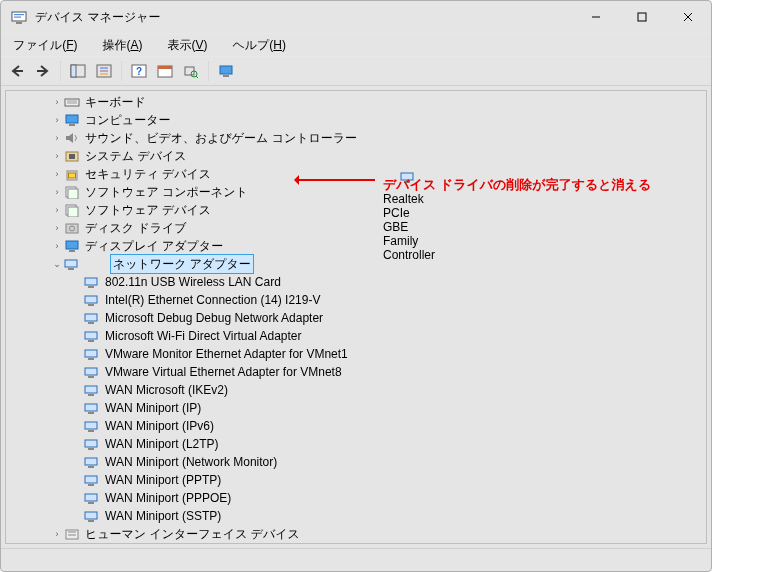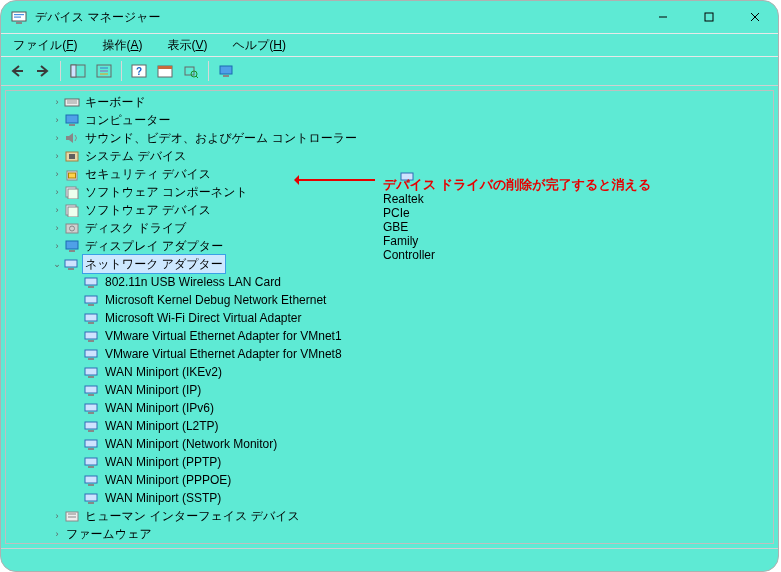--- a/index.html
+++ b/index.html
@@ -4,28 +4,28 @@
 <style>
   html, body {
     margin: 0;
     padding: 0;
     font-family: "Yu Gothic UI", "Segoe UI", sans-serif;
     font-size: 12px;
     background: #fff;
     color: #000;
   }
   .window {
-    width: 779px;
+    width: 712px;
     height: 572px;
-    background: #5eead4;
+    background: #e5e5e5;
     display: flex;
     flex-direction: column;
     box-sizing: border-box;
     border: 1px solid #b0b0b0;
-    border-radius: 16px;
+    border-radius: 4px;
   }
   .titlebar {
     height: 32px;
     display: flex;
     align-items: center;
     padding-left: 10px;
     border-bottom: 1px solid #e8e8e8;
   }
   .titlebar .app-icon {
     width: 16px; height: 16px;
@@ -101,20 +101,21 @@
     text-align: center;
     color: #606060;
     font-size: 9px;
   }
   .node .label {
     padding: 0 2px;
   }
   .node.selected .label {
     background: #cde8ff;
     outline: 1px solid #3aa0e6;
+    margin-left: 28px;
   }
   .indent-1 { padding-left: 40px; }
   .indent-2 { padding-left: 60px; }
   .dev-icon {
     width: 16px; height: 14px;
     margin-right: 3px;
   }
   .statusbar {
     height: 22px;
     border-top: 1px solid #d0d0d0;
@@ -339,53 +340,61 @@
             <rect x="4" y="11" width="6" height="2" fill="#888"></rect>
           </svg>
           <span class="label">802.11n USB Wireless LAN Card</span>
         </div>
         <div class="node indent-2">
           <span class="expander"></span>
           <svg class="dev-icon" viewBox="0 0 16 14">
             <rect x="1" y="3" width="12" height="7" fill="#cfe3ff" stroke="#2e6db5"></rect>
             <rect x="4" y="11" width="6" height="2" fill="#888"></rect>
           </svg>
-          <span class="label">Microsoft Kernel Debug Network Ethernet</span>
+          <span class="label">Intel(R) Ethernet Connection (14) I219-V</span>
+        </div>
+        <div class="node indent-2">
+          <span class="expander"></span>
+          <svg class="dev-icon" viewBox="0 0 16 14">
+            <rect x="1" y="3" width="12" height="7" fill="#cfe3ff" stroke="#2e6db5"></rect>
+            <rect x="4" y="11" width="6" height="2" fill="#888"></rect>
+          </svg>
+          <span class="label">Microsoft Debug Debug Network Adapter</span>
         </div>
         <div class="node indent-2">
           <span class="expander"></span>
           <svg class="dev-icon" viewBox="0 0 16 14">
             <rect x="1" y="3" width="12" height="7" fill="#cfe3ff" stroke="#2e6db5"></rect>
             <rect x="4" y="11" width="6" height="2" fill="#888"></rect>
           </svg>
           <span class="label">Microsoft Wi-Fi Direct Virtual Adapter</span>
         </div>
         <div class="node indent-2">
           <span class="expander"></span>
           <svg class="dev-icon" viewBox="0 0 16 14">
             <rect x="1" y="3" width="12" height="7" fill="#cfe3ff" stroke="#2e6db5"></rect>
             <rect x="4" y="11" width="6" height="2" fill="#888"></rect>
           </svg>
-          <span class="label">VMware Virtual Ethernet Adapter for VMnet1</span>
+          <span class="label">VMware Monitor Ethernet Adapter for VMnet1</span>
         </div>
         <div class="node indent-2">
           <span class="expander"></span>
           <svg class="dev-icon" viewBox="0 0 16 14">
             <rect x="1" y="3" width="12" height="7" fill="#cfe3ff" stroke="#2e6db5"></rect>
             <rect x="4" y="11" width="6" height="2" fill="#888"></rect>
           </svg>
           <span class="label">VMware Virtual Ethernet Adapter for VMnet8</span>
         </div>
         <div class="node indent-2">
           <span class="expander"></span>
           <svg class="dev-icon" viewBox="0 0 16 14">
             <rect x="1" y="3" width="12" height="7" fill="#cfe3ff" stroke="#2e6db5"></rect>
             <rect x="4" y="11" width="6" height="2" fill="#888"></rect>
           </svg>
-          <span class="label">WAN Miniport (IKEv2)</span>
+          <span class="label">WAN Microsoft (IKEv2)</span>
         </div>
         <div class="node indent-2">
           <span class="expander"></span>
           <svg class="dev-icon" viewBox="0 0 16 14">
             <rect x="1" y="3" width="12" height="7" fill="#cfe3ff" stroke="#2e6db5"></rect>
             <rect x="4" y="11" width="6" height="2" fill="#888"></rect>
           </svg>
           <span class="label">WAN Miniport (IP)</span>
         </div>
         <div class="node indent-2">

